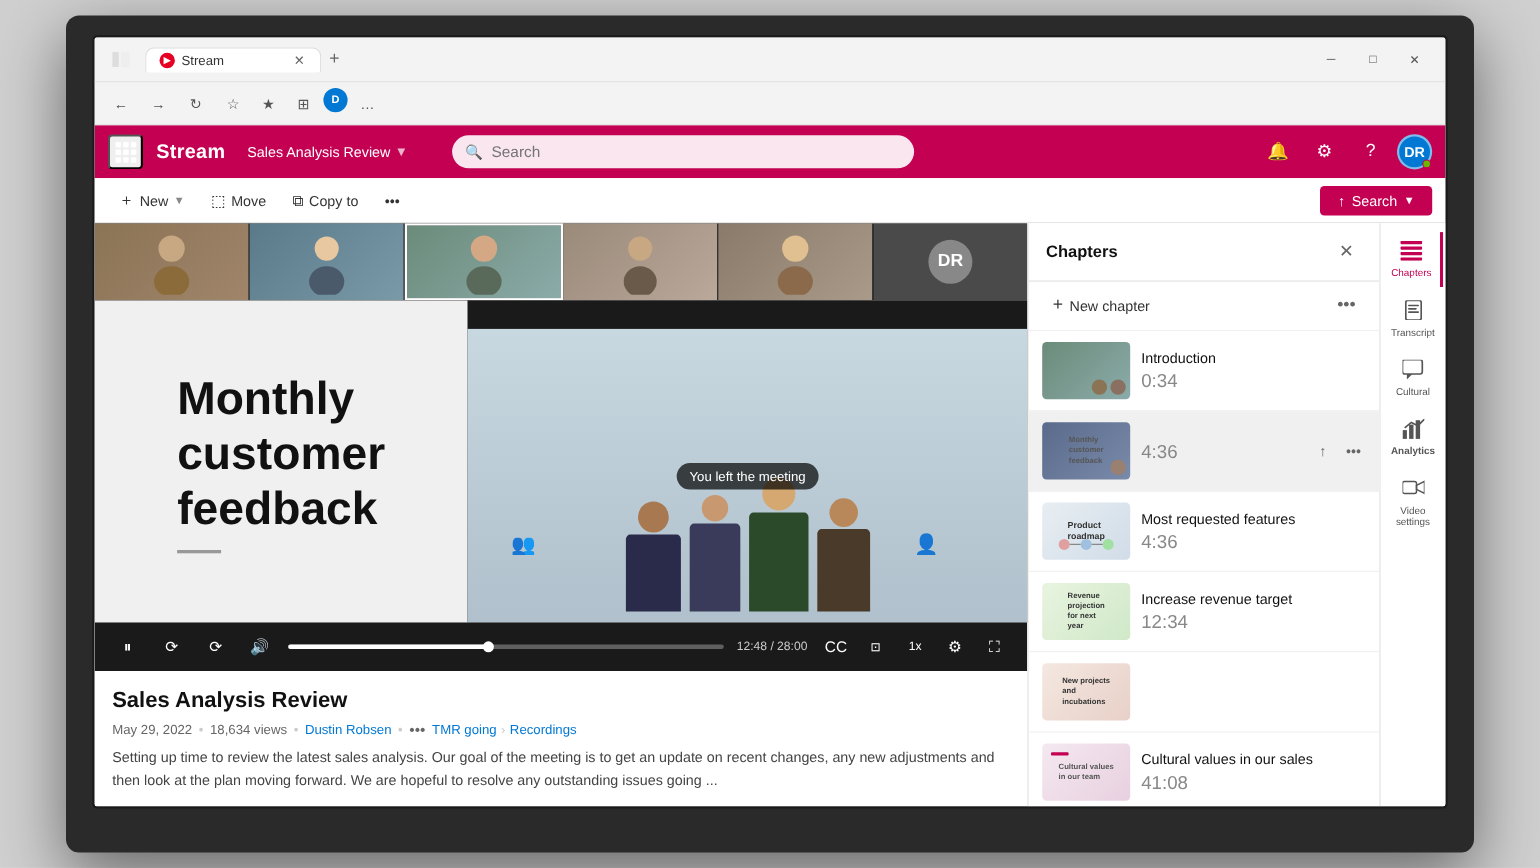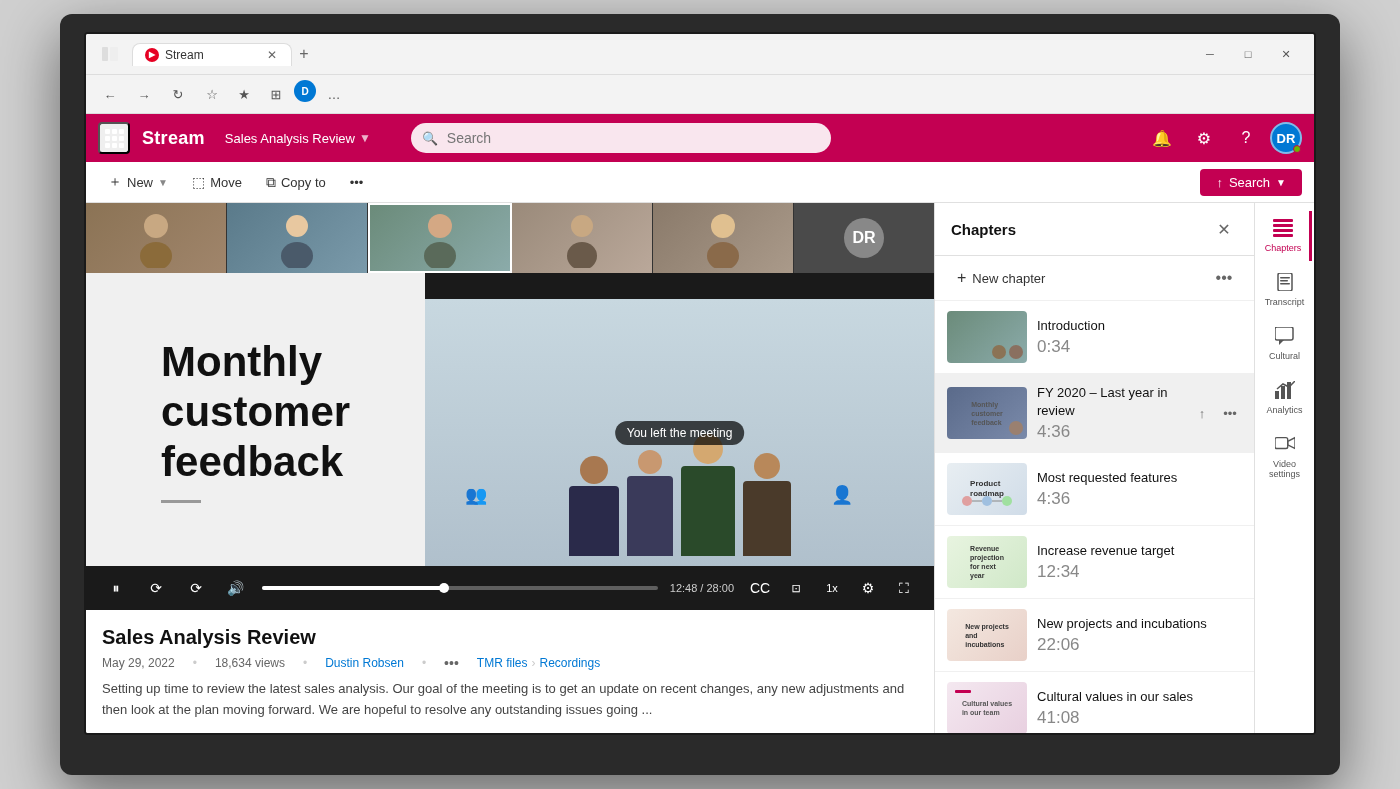--- a/index.html
+++ b/index.html
@@ -751,21 +751,21 @@
       font-size: 20px;
       font-weight: 700;
       color: #111;
       margin-bottom: 6px;
     }
     .video-meta {
       font-size: 12px;
       color: #666;
       display: flex;
       align-items: center;
-      gap: 18px;
+      gap: 6px;
       flex-wrap: wrap;
     }
     .meta-sep {
       color: #ccc;
     }
     .meta-link {
       color: #0078d4;
       cursor: pointer;
       text-decoration: none;
     }
@@ -1015,21 +1015,21 @@
           <div class="video-title">Sales Analysis Review</div>
           <div class="video-meta">
             <span>May 29, 2022</span>
             <span class="meta-sep">•</span>
             <span>18,634 views</span>
             <span class="meta-sep">•</span>
             <a class="meta-link">Dustin Robsen</a>
             <span class="meta-sep">•</span>
             <button class="meta-more">•••</button>
             <div class="breadcrumb-path">
-              <a class="meta-link">TMR files</a>
+              <a class="meta-link">TMR going</a>
               <span style="color:#ccc;font-size:12px;">›</span>
               <a class="meta-link">Recordings</a>
             </div>
           </div>
           <div class="video-description">Setting up time to review the latest sales analysis. Our goal of the meeting is to get an update on recent changes, any new adjustments and then look at the plan moving forward. We are hopeful to resolve any outstanding issues going ...</div>
         </div>
       </div>
 
       <div class="chapters-panel">
         <div class="chapters-header">
@@ -1063,21 +1063,20 @@
           <div class="chapter-item active">
             <div class="chapter-thumb thumb-2">
               <div class="chapter-thumb-inner">
                 <div class="thumb-text">Monthly<br>customer<br>feedback</div>
                 <div class="thumb-people">
                   <div class="thumb-person" style="background:#9a8070;"></div>
                 </div>
               </div>
             </div>
             <div class="chapter-info">
-              <div class="chapter-name">FY 2020 – Last year in review</div>
               <div class="chapter-time">4:36</div>
             </div>
             <div class="chapter-actions">
               <button class="ch-action-btn">↑</button>
               <button class="ch-action-btn">•••</button>
             </div>
           </div>
 
           <div class="chapter-item">
             <div class="chapter-thumb thumb-3">
@@ -1108,24 +1107,20 @@
               <div class="chapter-name">Increase revenue target</div>
               <div class="chapter-time">12:34</div>
             </div>
           </div>
 
           <div class="chapter-item">
             <div class="chapter-thumb thumb-5">
               <div class="chapter-thumb-inner">
                 <div class="thumb-text" style="font-size:7px;color:#333;">New projects<br>and<br>incubations</div>
               </div>
-            </div>
-            <div class="chapter-info">
-              <div class="chapter-name">New projects and incubations</div>
-              <div class="chapter-time">22:06</div>
             </div>
           </div>
 
           <div class="chapter-item">
             <div class="chapter-thumb thumb-6">
               <div class="chapter-thumb-inner">
                 <div class="thumb-text" style="font-size:7px;color:#555;">Cultural values<br>in our team</div>
                 <div style="position:absolute;top:8px;left:8px;width:16px;height:3px;background:#c30052;border-radius:1px;"></div>
               </div>
             </div>
@@ -1171,21 +1166,21 @@
         </button>
         <button class="side-icon-btn">
           <span class="side-icon-symbol">
             <svg width="20" height="18" viewBox="0 0 20 18" fill="none">
               <rect x="0" y="10" width="4" height="8" fill="#555"></rect>
               <rect x="6" y="5" width="4" height="13" fill="#555"></rect>
               <rect x="12" y="1" width="4" height="17" fill="#555"></rect>
               <polyline points="2,8 8,3 14,6 20,0" stroke="#555" stroke-width="1.5" fill="none"></polyline>
             </svg>
           </span>
-          <span style="font-size:9px;">Analytics</span>
+          <span style="font-size:9px;font-weight:bold;">Analytics</span>
         </button>
         <button class="side-icon-btn">
           <span class="side-icon-symbol">
             <svg width="20" height="18" viewBox="0 0 22 18" fill="none">
               <rect x="0" y="2" width="14" height="12" rx="2" stroke="#555" stroke-width="1.5" fill="none"></rect>
               <polygon points="14,6 22,2 22,14 14,10" stroke="#555" stroke-width="1.5" fill="none"></polygon>
             </svg>
           </span>
           <span style="font-size:9px;text-align:center;">Video settings</span>
         </button>

